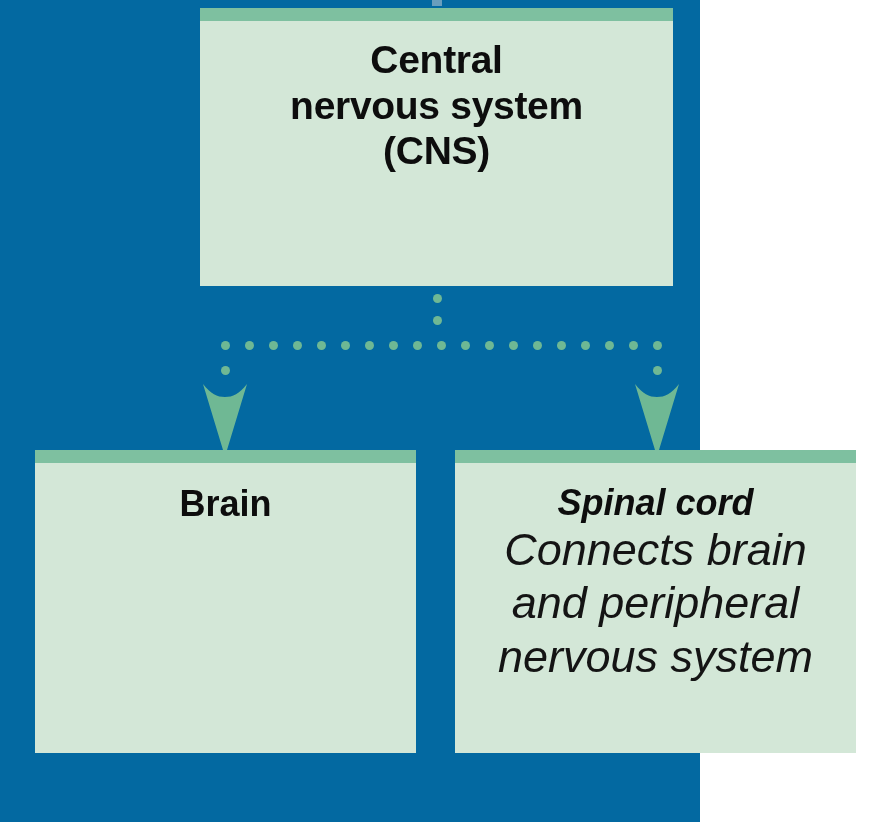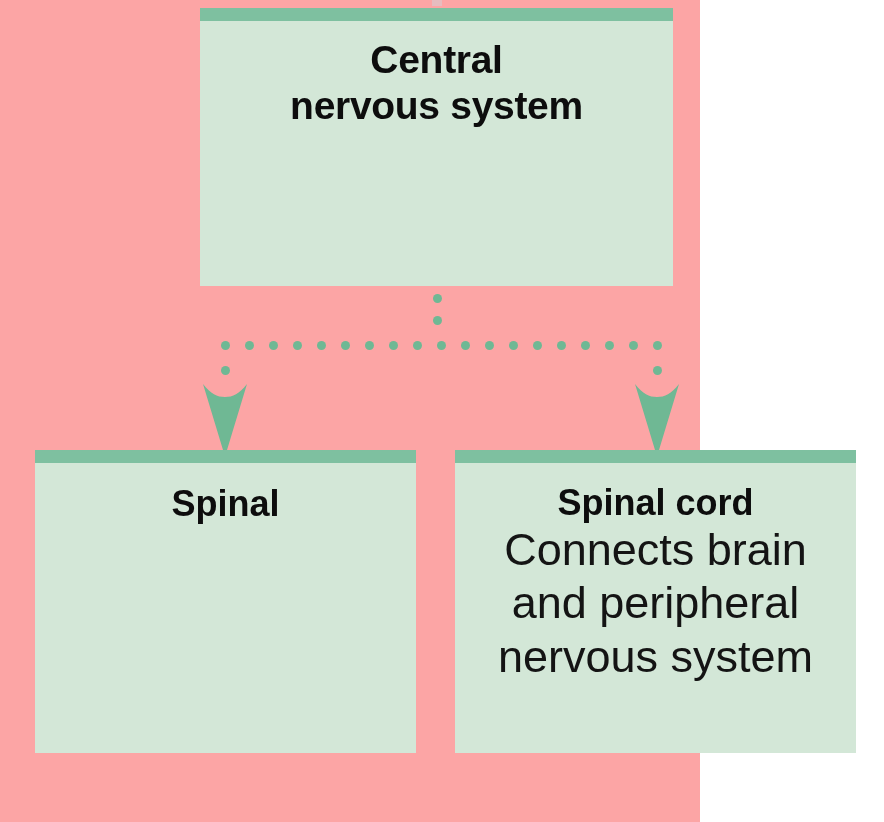--- a/index.html
+++ b/index.html
@@ -11,21 +11,21 @@
     width: 884px;
     height: 822px;
     font-family: "Liberation Sans", sans-serif;
     overflow: hidden;
   }
 
   #diagram {
     position: relative;
     width: 700px;
     height: 822px;
-    background: #fca5a5;
+    background: #0369a1;
   }
 
   
   .node {
     position: absolute;
     box-sizing: border-box;
     background: #d3e7d7;
     overflow: hidden;
   }
   .node .topbar {
@@ -85,20 +85,21 @@
 
   
   #node-spinal {
     left: 455px;
     top: 450px;
     width: 401px;
     height: 303px;
   }
   #node-spinal .body {
     padding-top: 20px;
+    font-style: italic;
   }
   .title-spinal {
     font-size: 36px;
     font-weight: bold;
     color: #0d0d0d;
     line-height: 1.12;
     margin: 0;
   }
   .desc-spinal {
     font-size: 45px;
@@ -150,20 +151,21 @@
 
 <div id="diagram">
 
   <div id="top-stub"></div>
 
   <div class="node" id="node-cns">
     <div class="topbar"></div>
     <div class="body">
       <div class="title-cns">Central</div>
       <div class="title-cns">nervous system</div>
+      <div class="title-cns">(CNS)</div>
     </div>
   </div>
 
   <div class="connector-layer">
 
     <div class="dot" style="left:433px; top:294px;"></div>
     <div class="dot" style="left:433px; top:316px;"></div>
 
     <div class="dot" style="left:221px; top:341px;"></div>
     <div class="dot" style="left:245px; top:341px;"></div>
@@ -194,21 +196,21 @@
     </svg>
 
     <svg class="arrowhead" style="left:635px; top:384px;" viewBox="0 0 44 66">
       <path d="M0,0 C8,10 14,13 22,13 C30,13 36,10 44,0 L24,66 L20,66 Z" fill="#6fb894"></path>
     </svg>
   </div>
 
   <div class="node" id="node-brain">
     <div class="topbar"></div>
     <div class="body">
-      <div class="title-brain">Spinal</div>
+      <div class="title-brain">Brain</div>
     </div>
   </div>
 
   <div class="node" id="node-spinal">
     <div class="topbar"></div>
     <div class="body">
       <div class="title-spinal">Spinal cord</div>
       <div class="desc-spinal">Connects brain
 and peripheral
 nervous system</div>

